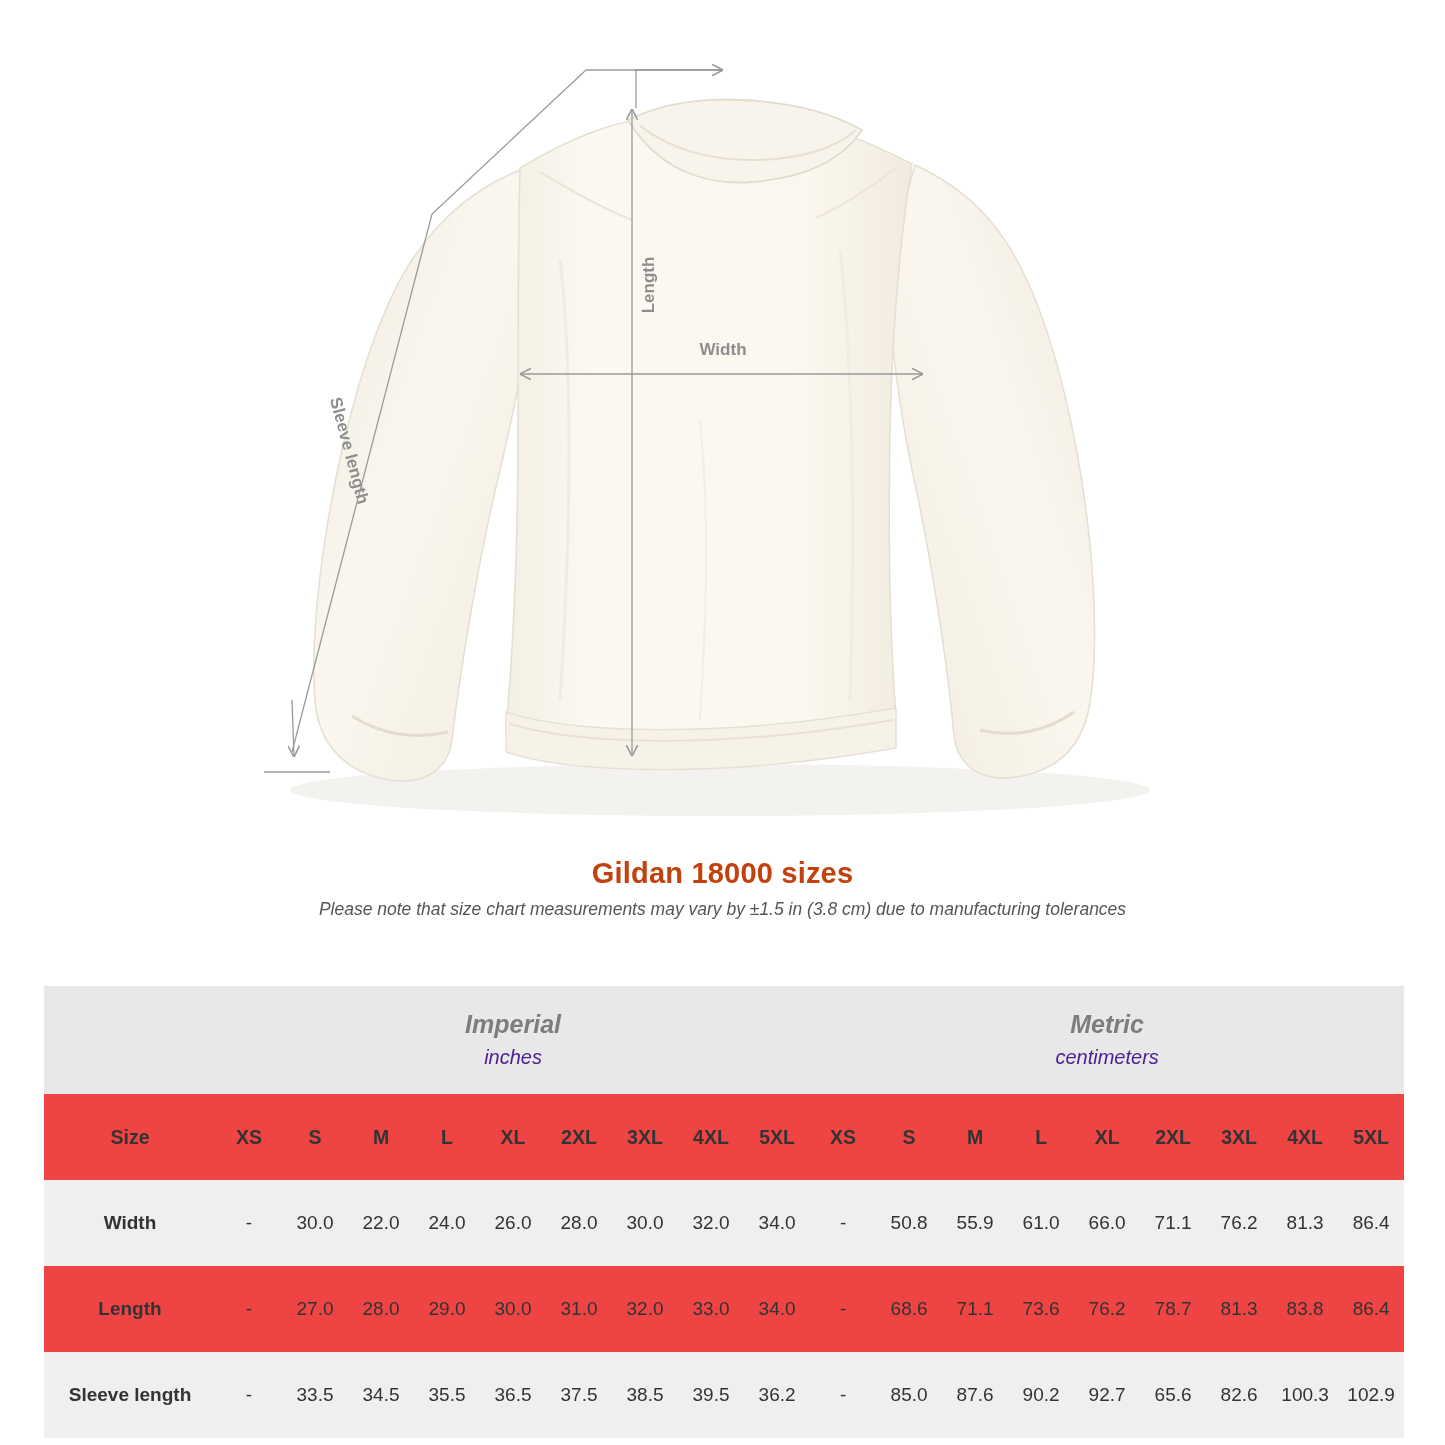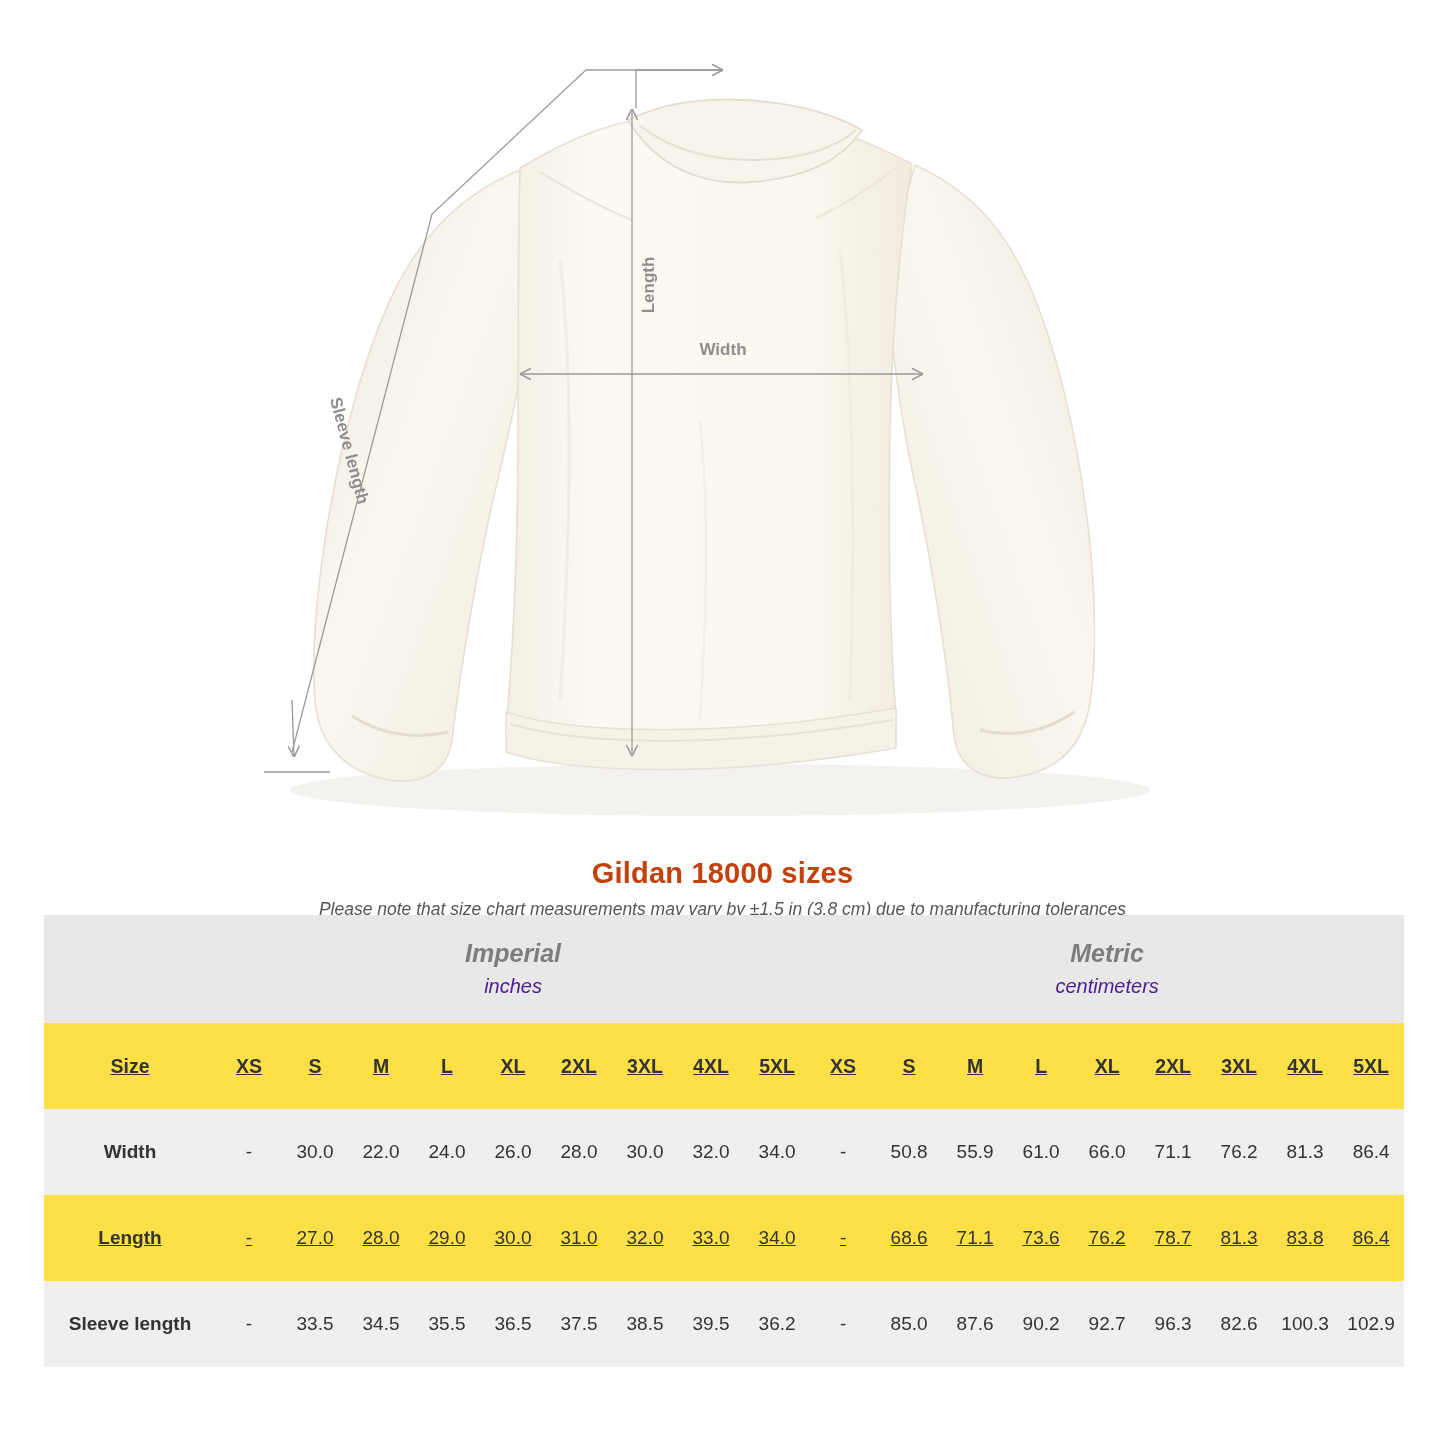--- a/index.html
+++ b/index.html
@@ -49,21 +49,21 @@
   }
   #chart-note {
     font-size: 17.5px;
     font-style: italic;
     color: #555555;
   }
 
   
   #size-table-wrap {
     position: absolute;
-    top: 915px;
+    top: 986px;
     left: 44px;
     width: 1357px;
   }
   table.size-table {
     border-collapse: collapse;
     width: 1357px;
     table-layout: fixed;
   }
   table.size-table td, table.size-table th {
     padding: 0;
@@ -103,21 +103,21 @@
   }
   tr.row-head td { font-weight: bold; font-size: 19.5px; }
   td.rowlabel {
     font-weight: bold;
     font-size: 19.5px;
     color: #333333;
   }
 
   
   tr.shade td { background: #efefef; }
-  tr.plain td { background: #fde047; text-decoration: underline; }
+  tr.plain td { background: #ef4444; }
 
   
   col.c-label { width: 172px; }
   col.c-data  { width: 66px; }
 </style>
 </head>
 <body>
 
 <div id="page">
 
@@ -331,21 +331,21 @@
           <td>36.5</td>
           <td>37.5</td>
           <td>38.5</td>
           <td>39.5</td>
           <td>36.2</td>
           <td>-</td>
           <td>85.0</td>
           <td>87.6</td>
           <td>90.2</td>
           <td>92.7</td>
-          <td>96.3</td>
+          <td>65.6</td>
           <td>82.6</td>
           <td>100.3</td>
           <td>102.9</td>
         </tr>
       </tbody>
     </table>
   </div>
 
 </div>
 

